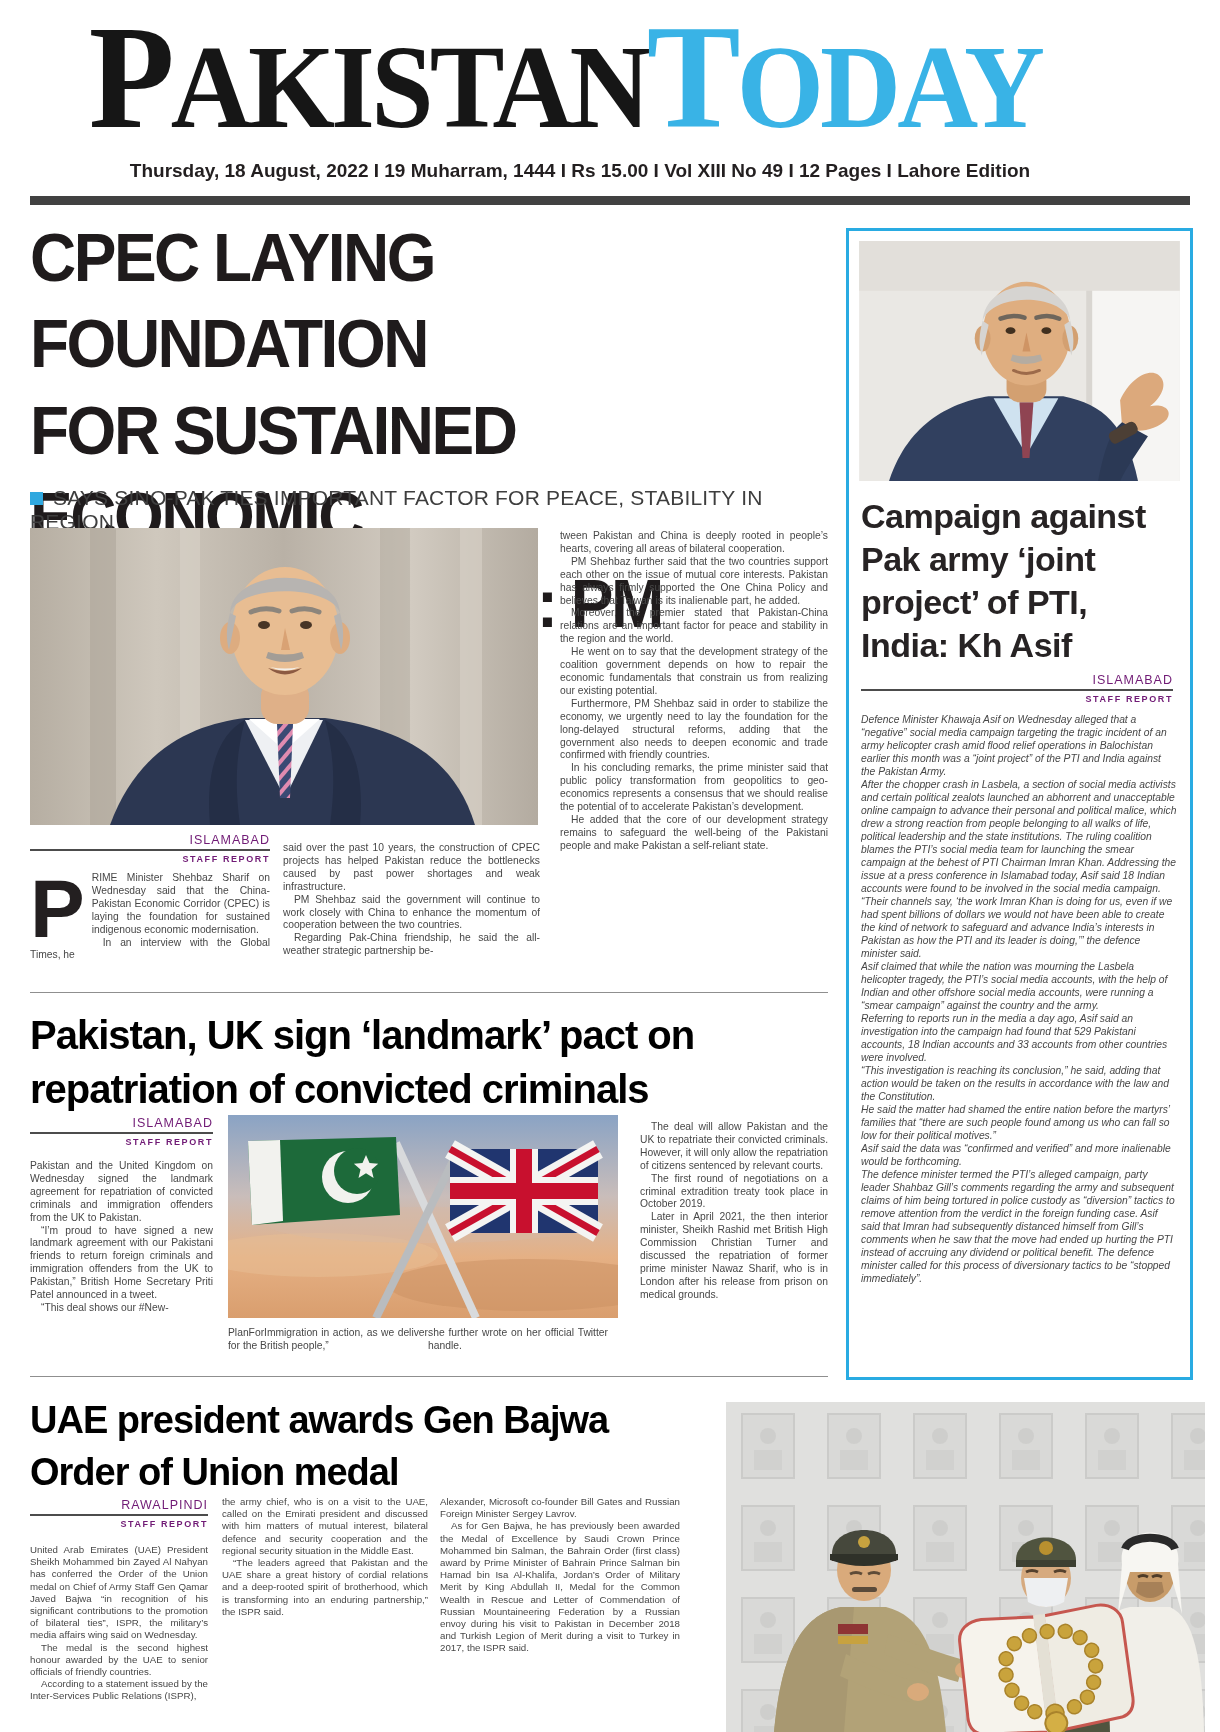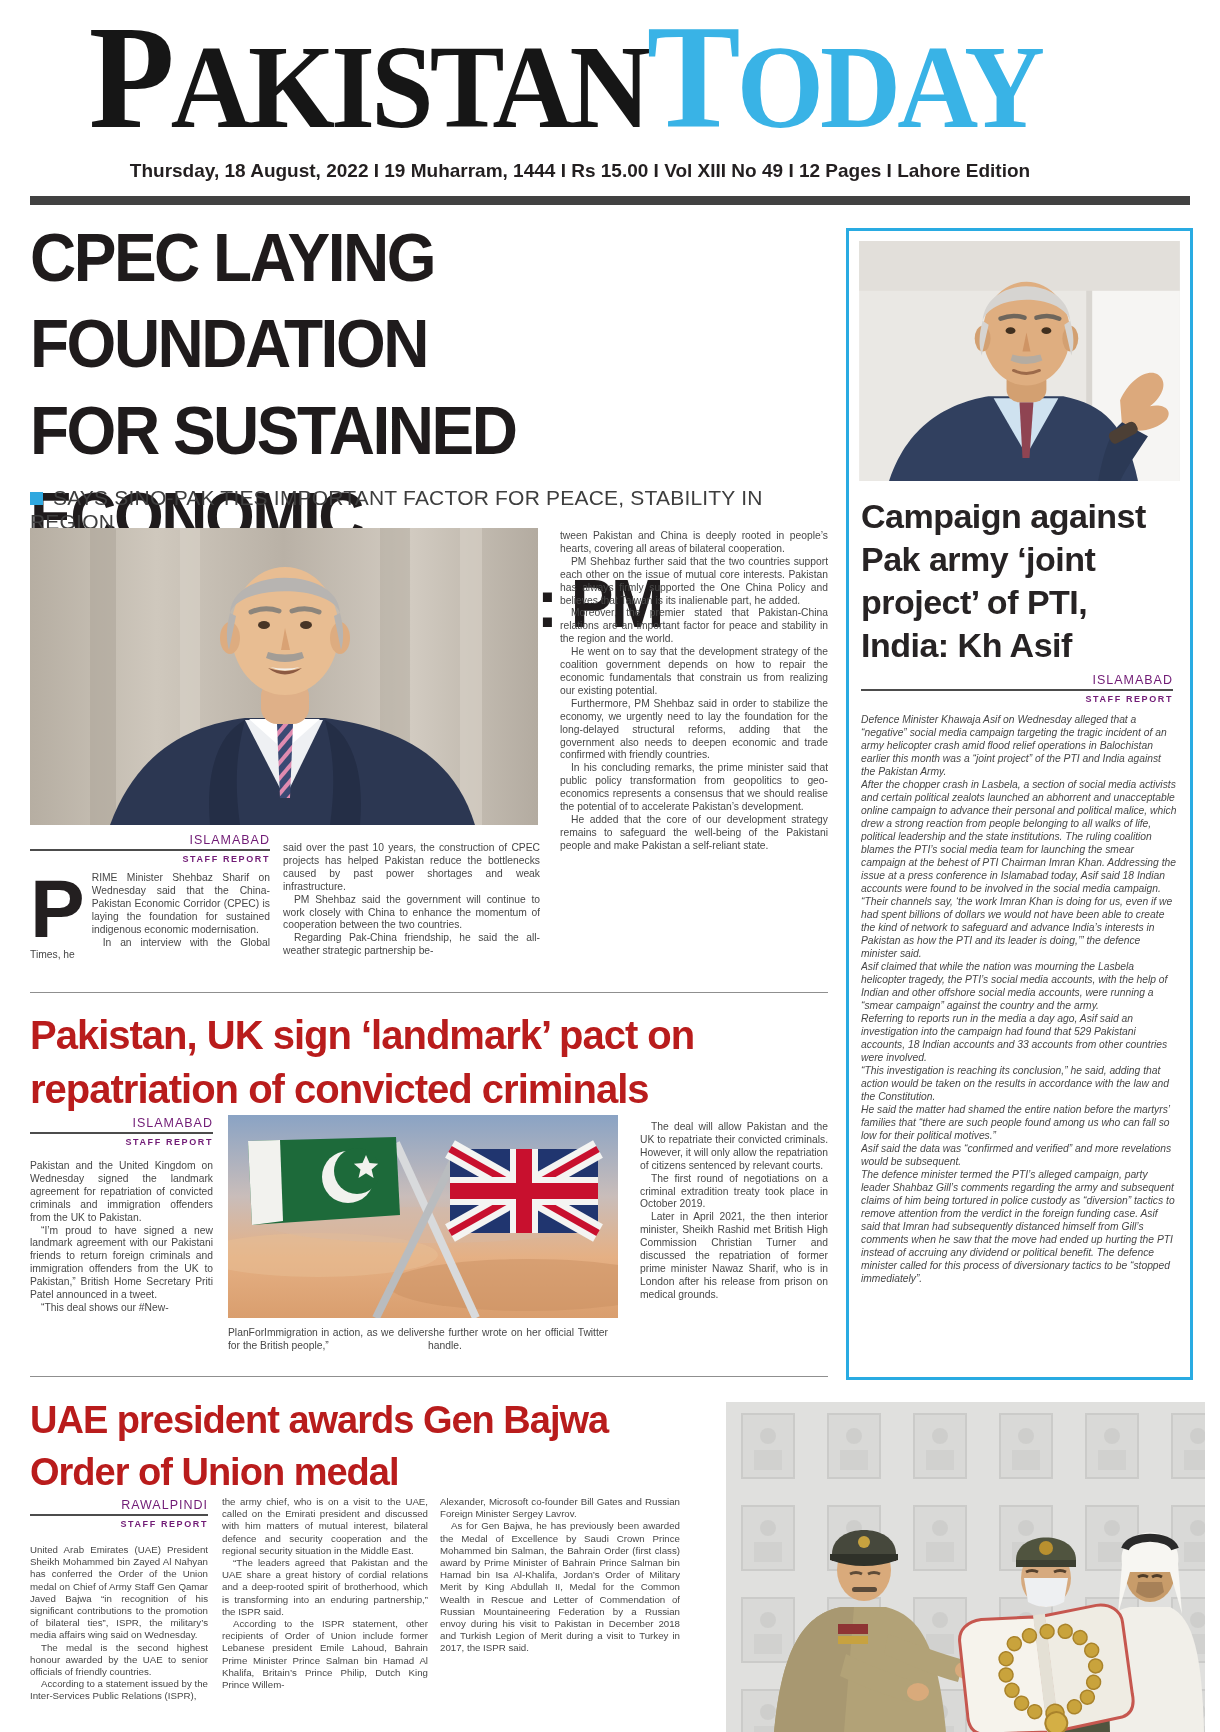--- a/index.html
+++ b/index.html
@@ -32,21 +32,21 @@
   
   .lead-hl{top:214px;left:30px;width:800px;font-weight:700;color:#1f1b1c;
            font-size:64px;line-height:80px;letter-spacing:-2.5px;
            transform:scaleY(1.08);transform-origin:left top;}
   .subhead{top:486px;left:30px;width:800px;font-size:21px;color:#3e3e3e;letter-spacing:0.2px;}
   .subsq{display:inline-block;width:13px;height:13px;background:#2fa8df;margin-right:10px;}
   .dropcap{float:left;font-size:82px;line-height:66px;font-weight:700;color:#231f20;
            padding:4px 7px 6px 0;}
 
   
-  .hl2{font-weight:700;color:#b91c1c;letter-spacing:-1px;}
+  .hl2{font-weight:700;color:#000000;letter-spacing:-1px;}
   .rule1{height:1px;background:#8f8f8f;}
 
   
   .box{top:228px;left:846px;width:341px;height:1146px;border:3px solid #29abe2;background:#fff;}
   .boxhl{font-size:34px;line-height:43px;font-weight:700;color:#272324;letter-spacing:-0.5px;}
 
   .photo{display:block;}
   .caption{font-size:10.3px;line-height:13px;color:#474747;text-align:justify;}
 </style>
 </head>
@@ -179,21 +179,21 @@
       <div class="byline">STAFF REPORT</div>
     </div>
     <div class="abs bx" style="top:482px;left:12px;width:316px;height:652px;overflow:hidden;">
       <p>Defence Minister Khawaja Asif on Wednesday alleged that a “negative” social media campaign targeting the tragic incident of an army helicopter crash amid flood relief operations in Balochistan earlier this month was a “joint project” of the PTI and India against the Pakistan Army.</p>
       <p>After the chopper crash in Lasbela, a section of social media activists and certain political zealots launched an abhorrent and unacceptable online campaign to advance their personal and political malice, which drew a strong reaction from people belonging to all walks of life, political leadership and the state institutions. The ruling coalition blames the PTI’s social media team for launching the smear campaign at the behest of PTI Chairman Imran Khan. Addressing the issue at a press conference in Islamabad today, Asif said 18 Indian accounts were found to be involved in the social media campaign.</p>
       <p>“Their channels say, ‘the work Imran Khan is doing for us, even if we had spent billions of dollars we would not have been able to create the kind of network to safeguard and advance India’s interests in Pakistan as how the PTI and its leader is doing,’” the defence minister said.</p>
       <p>Asif claimed that while the nation was mourning the Lasbela helicopter tragedy, the PTI’s social media accounts, with the help of Indian and other offshore social media accounts, were running a “smear campaign” against the country and the army.</p>
       <p>Referring to reports run in the media a day ago, Asif said an investigation into the campaign had found that 529 Pakistani accounts, 18 Indian accounts and 33 accounts from other countries were involved.</p>
       <p>“This investigation is reaching its conclusion,” he said, adding that action would be taken on the results in accordance with the law and the Constitution.</p>
       <p>He said the matter had shamed the entire nation before the martyrs’ families that “there are such people found among us who can fall so low for their political motives.”</p>
-      <p>Asif said the data was “confirmed and verified” and more revelations would be subsequent.</p>
+      <p>Asif said the data was “confirmed and verified” and more inalienable would be forthcoming.</p>
       <p>The defence minister termed the PTI’s alleged campaign, party leader Shahbaz Gill’s comments regarding the army and subsequent claims of him being tortured in police custody as “diversion” tactics to remove attention from the verdict in the foreign funding case. Asif said that Imran had subsequently distanced himself from Gill’s comments when he saw that the move had ended up hurting the PTI instead of accruing any dividend or political benefit. The defence minister called for this process of diversionary tactics to be “stopped immediately”.</p>
     </div>
   </div>
 
   <div class="abs rule1" style="top:992px;left:30px;width:798px;"></div>
   <div class="abs hl2" style="top:1008px;left:30px;width:798px;font-size:40px;line-height:54px;">
     <div>Pakistan, UK sign ‘landmark’ pact on</div>
     <div>repatriation of convicted criminals</div>
   </div>
   <div class="abs cityblock" style="top:1116px;left:30px;width:183px;">
@@ -255,21 +255,20 @@
     <div class="byline">STAFF REPORT</div>
   </div>
   <div class="abs bt" style="top:1544px;left:30px;width:178px;height:188px;overflow:hidden;font-size:9.7px;line-height:12.2px;">
     <p>United Arab Emirates (UAE) President Sheikh Mohammed bin Zayed Al Nahyan has conferred the Order of the Union medal on Chief of Army Staff Gen Qamar Javed Bajwa “in recognition of his significant contributions to the promotion of bilateral ties”, ISPR, the military’s media affairs wing said on Wednesday.</p>
     <p class="i">The medal is the second highest honour awarded by the UAE to senior officials of friendly countries.</p>
     <p class="i">According to a statement issued by the Inter-Services Public Relations (ISPR),</p>
   </div>
   <div class="abs bt" style="top:1496px;left:222px;width:206px;height:236px;overflow:hidden;font-size:9.7px;line-height:12.2px;">
     <p>the army chief, who is on a visit to the UAE, called on the Emirati president and discussed with him matters of mutual interest, bilateral defence and security cooperation and the regional security situation in the Middle East.</p>
     <p class="i">“The leaders agreed that Pakistan and the UAE share a great history of cordial relations and a deep-rooted spirit of brotherhood, which is transforming into an enduring partnership,” the ISPR said.</p>
-    <p class="i">According to the ISPR statement, other recipients of Order of Union include former Lebanese president Emile Lahoud, Bahrain Prime Minister Prince Salman bin Hamad Al Khalifa, Britain’s Prince Philip, Dutch King Prince Willem-</p>
   </div>
   <div class="abs bt" style="top:1496px;left:440px;width:240px;height:236px;overflow:hidden;font-size:9.7px;line-height:12.2px;">
     <p>Alexander, Microsoft co-founder Bill Gates and Russian Foreign Minister Sergey Lavrov.</p>
     <p class="i">As for Gen Bajwa, he has previously been awarded the Medal of Excellence by Saudi Crown Prince Mohammed bin Salman, the Bahrain Order (first class) award by Prime Minister of Bahrain Prince Salman bin Hamad bin Isa Al-Khalifa, Jordan’s Order of Military Merit by King Abdullah II, Medal for the Common Wealth in Rescue and Letter of Commendation of Russian Mountaineering Federation by a Russian envoy during his visit to Pakistan in December 2018 and Turkish Legion of Merit during a visit to Turkey in 2017, the ISPR said.</p>
   </div>
 
   <div class="abs" style="top:1402px;left:726px;width:479px;height:330px;">
     <svg class="photo" width="479" height="330" viewBox="0 0 479 330">
       <defs>
         <pattern id="frpat" width="86" height="92" patternUnits="userSpaceOnUse">

